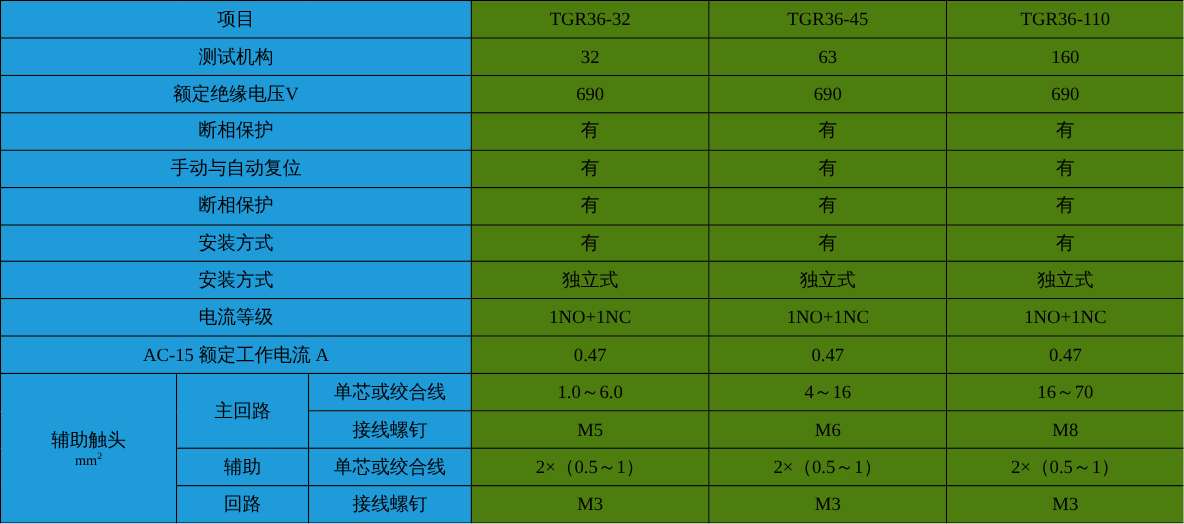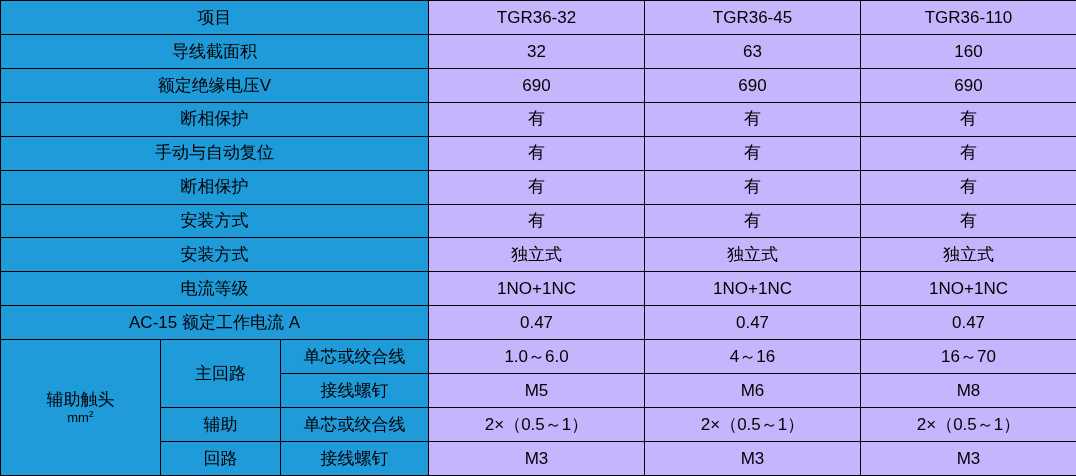--- a/index.html
+++ b/index.html
@@ -15,37 +15,38 @@
     height: 476px;
     box-sizing: border-box;
     background: #ffffff;
     overflow: hidden;
   }
   table.spec {
     border-collapse: collapse;
     table-layout: fixed;
     width: 1076px;
     height: 476px;
+    font-family: Liberation Serif, serif;
   }
   table.spec td {
     border: 1px solid #000000;
     text-align: center;
     vertical-align: middle;
     font-size: 17px;
     color: #000000;
     padding: 2px 4px;
     line-height: 1.15;
   }
   td.hdr {
     background: #1f9bd9;
     color: #ffffff;
     font-size: 18px;
   }
   td.val {
-    background: #c4b5fd;
+    background: #4d7c0f;
     color: #000000;
     font-size: 16px;
   }
   td.sub {
     font-size: 16px;
   }
   .units {
     display: block;
     font-size: 13px;
     line-height: 1.1;
@@ -71,21 +72,21 @@
     </colgroup>
     <tbody>
       <tr>
         <td class="hdr" colspan="3">项目</td>
         <td class="val">TGR36-32</td>
         <td class="val">TGR36-45</td>
         <td class="val">TGR36-110</td>
       </tr>
 
       <tr>
-        <td class="hdr" colspan="3">导线截面积</td>
+        <td class="hdr" colspan="3">测试机构</td>
         <td class="val">32</td>
         <td class="val">63</td>
         <td class="val">160</td>
       </tr>
 
       <tr>
         <td class="hdr" colspan="3">额定绝缘电压V</td>
         <td class="val">690</td>
         <td class="val">690</td>
         <td class="val">690</td>

